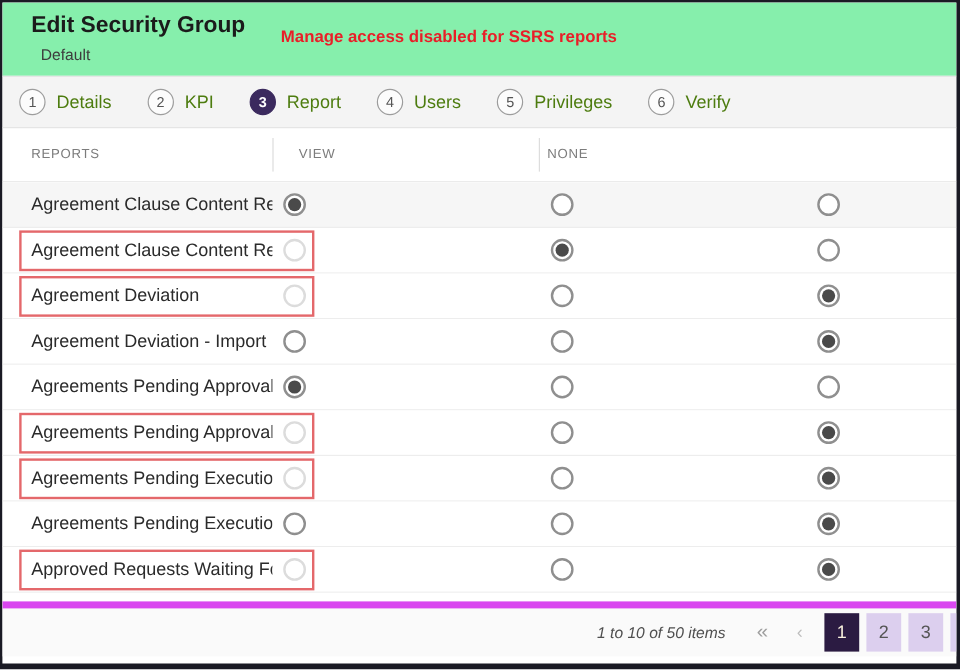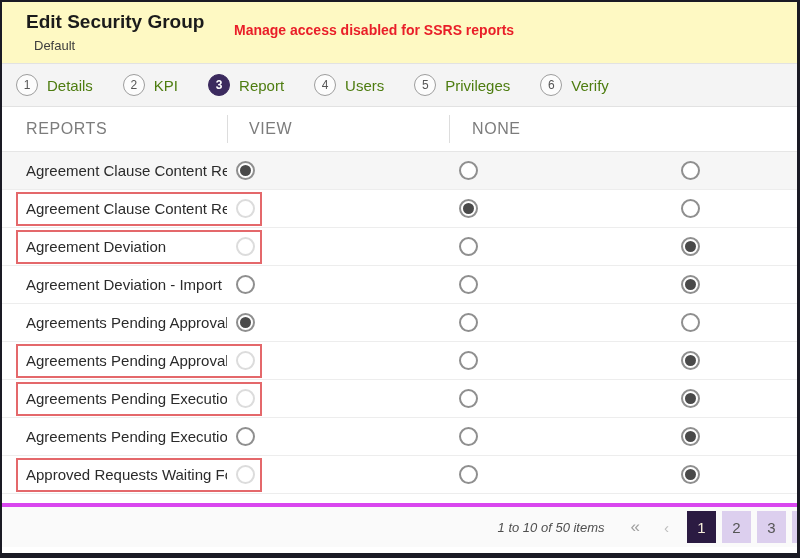--- a/index.html
+++ b/index.html
@@ -5,41 +5,41 @@
   html,body { margin:0; padding:0; background:#fff; }
   .window {
     width:800px; height:558px; box-sizing:border-box;
     border:2px solid #1a1a24; border-right-width:3px; border-bottom-width:5px;
     font-family:"Liberation Sans", sans-serif;
     display:flex; flex-direction:column; background:#fff; overflow:hidden;
     position:relative;
   }
 
   
-  .header { flex:0 0 61px; position:relative; background:#fef9c3; }
+  .header { flex:0 0 61px; position:relative; background:#86efac; }
   .title { position:absolute; left:24px; top:9px; font-size:19px; font-weight:bold; color:#1b1b1b; }
   .subtitle { position:absolute; left:32px; top:36px; font-size:13px; color:#3d3d3d; }
   .annotation { position:absolute; left:232px; top:20px; font-size:14px; font-weight:600; color:#e91e28; }
 
   
   .stepper { flex:0 0 42px; background:#f4f4f4; border-top:1px solid #e2e2e2; border-bottom:1px solid #e2e2e2;
     display:flex; align-items:center; padding-left:14px; }
   .step { display:flex; align-items:center; margin-right:30px; cursor:pointer; }
   .step-circle { width:22px; height:22px; border-radius:50%; border:1px solid #9d9d9d; background:#fcfcfc;
     color:#555; font-size:12px; display:flex; align-items:center; justify-content:center; box-sizing:border-box; }
   .step.active .step-circle { background:#3b2a5e; border-color:#3b2a5e; color:#fff; font-weight:bold; }
   .step-label { margin-left:9px; font-size:15px; color:#4d7c0f; }
 
   
   .thead { flex:0 0 44px; display:flex; border-bottom:1px solid #e6e6e6; background:#fff; }
-  .th { display:flex; align-items:center; font-size:16px; color:#7c7c7c; letter-spacing:0.6px; box-sizing:border-box; position:relative; }
+  .th { display:flex; align-items:center; font-size:11px; color:#7c7c7c; letter-spacing:0.6px; box-sizing:border-box; position:relative; }
   .th-report { width:225px; padding-left:24px; }
   .th-manage { width:225px; padding-left:9px; }
   .th-view   { width:222px; padding-left:22px; }
-  .th-none   { flex:1; padding-left:23px; }
+  .th-none   { flex:1; padding-left:7px; }
   .th:not(.th-report)::before { content:""; position:absolute; left:0; top:8px; bottom:8px; width:1px; background:#ddd; }
 
   
   .rows { flex:1 1 auto; overflow:hidden; background:#fff; }
   .row { height:38px; box-sizing:border-box; display:flex; align-items:center;
     border-bottom:1px solid #ededed; position:relative; background:#fff; }
   .row.highlight { background:#f6f6f6; }
   .cell-report { width:225px; padding-left:24px; box-sizing:border-box; font-size:15px; color:#2b2b2b;
     white-space:nowrap; overflow:hidden; }
   .cell-manage { width:225px; padding-left:9px; box-sizing:border-box; }
@@ -49,21 +49,21 @@
   .radio { width:15px; height:15px; border:2px solid #8f8f8f; border-radius:50%; background:#fff;
     position:relative; display:inline-block; vertical-align:middle; cursor:pointer; }
   .radio.selected::after { content:""; position:absolute; left:2px; top:2px; right:2px; bottom:2px;
     border-radius:50%; background:#4a4a4a; }
   .radio.disabled { border-color:#dcdcdc; cursor:default; }
 
   .annot-box { position:absolute; left:14px; top:2px; width:242px; height:30px;
     border:2px solid #e4686b; pointer-events:none; }
 
   
-  .pagination { flex:0 0 40px; margin-bottom:6px; background:#fafafa; border-top:4px solid #d946ef;
+  .pagination { flex:0 0 40px; margin-bottom:6px; background:#fafafa; border-top:6px solid #d946ef;
     display:flex; align-items:center; justify-content:flex-end; }
   .page-summary { font-style:italic; font-size:13px; color:#4f4f4f; margin-right:26px; }
   .nav-first { color:#9e9e9e; font-size:17px; margin-right:24px; cursor:pointer; user-select:none; }
   .nav-prev  { color:#bdbdbd; font-size:15px; margin-right:18px; cursor:pointer; user-select:none; }
   .page-btn { width:29px; height:32px; display:flex; align-items:center; justify-content:center;
     font-size:15px; margin-right:6px; background:#dccfee; color:#555; cursor:pointer; }
   .page-btn.active { background:#2b1b42; color:#f7efdc; }
   .page-btn.partial { width:5px; margin-right:0; overflow:hidden; color:transparent; }
 </style>
 </head>

